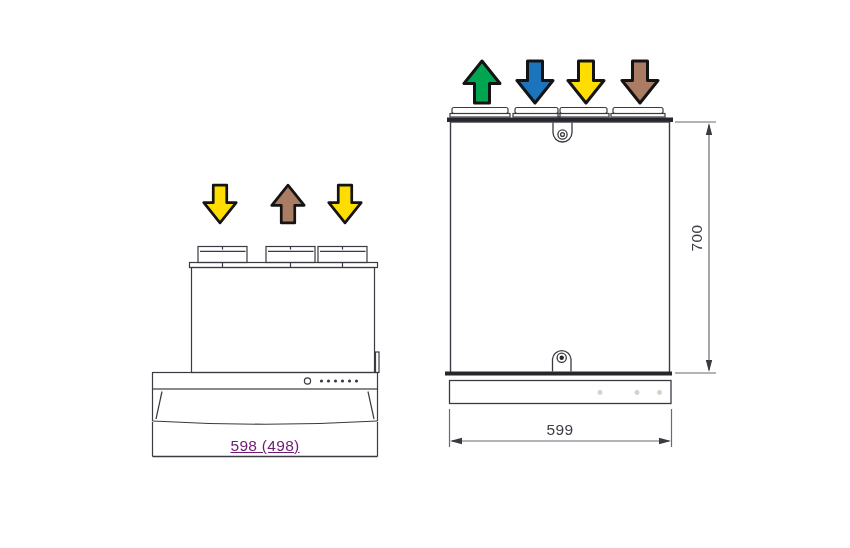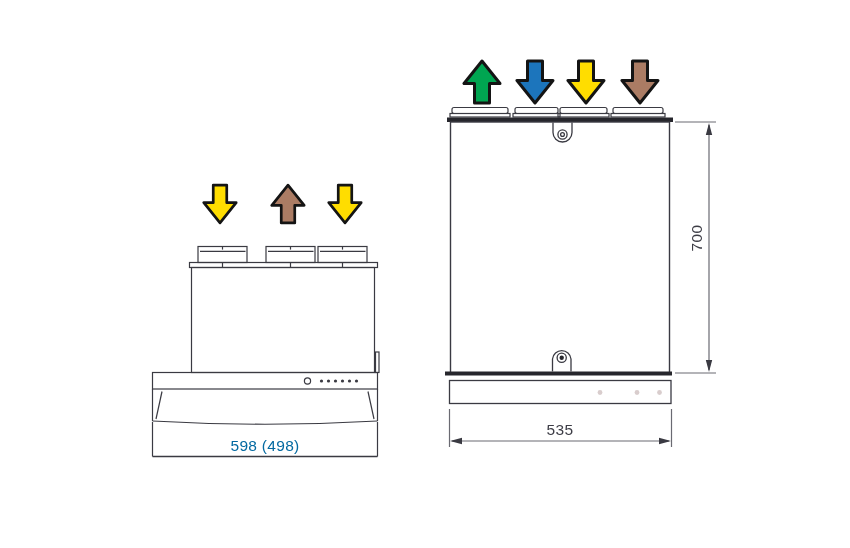--- a/index.html
+++ b/index.html
@@ -6,21 +6,21 @@
   .canvas{
     position:relative;width:850px;height:548px;background:#ffffff;
     font-family:"Liberation Sans",sans-serif;overflow:hidden;
   }
   .lineart{position:absolute;left:0;top:0;}
   .arrow{position:absolute;}
   .dim-label{
     position:absolute;font-size:15.5px;line-height:18px;text-align:center;
     letter-spacing:.3px;white-space:nowrap;
   }
-  .dim-blue{color:#0369a1;}
+  .dim-blue{color:#701a75;text-decoration:underline;}
   .dim-dark{color:#3d3d46;}
   .dim-vert{transform:rotate(-90deg);transform-origin:center center;}
 </style>
 </head>
 <body>
 
 <div class="canvas">
 
   <svg class="lineart" width="850" height="548" viewBox="0 0 850 548" fill="none" stroke="#3a3a42" stroke-width="1.2">
 
@@ -144,17 +144,17 @@
   </svg>
   <svg class="arrow" style="left:566px;top:59px" width="40" height="46" viewBox="0 0 40 46">
     <polygon points="12.5,2 27.5,2 27.5,21.5 38,21.5 20,44 2,21.5 12.5,21.5" stroke="#141414" stroke-width="3" stroke-linejoin="round" fill="#ffdd00"></polygon>
   </svg>
   <svg class="arrow" style="left:620px;top:59px" width="40" height="46" viewBox="0 0 40 46">
     <polygon points="12.5,2 27.5,2 27.5,21.5 38,21.5 20,44 2,21.5 12.5,21.5" stroke="#141414" stroke-width="3" stroke-linejoin="round" fill="#ab7c64"></polygon>
   </svg>
 
   <div class="dim-label dim-blue" style="left:190px;top:437px;width:150px">598 (498)</div>
 
-  <div class="dim-label dim-dark" style="left:520px;top:421px;width:80px">535</div>
+  <div class="dim-label dim-dark" style="left:520px;top:421px;width:80px">599</div>
 
   <div class="dim-label dim-dark dim-vert" style="left:673px;top:229px;width:48px">700</div>
 
 </div>
 
 </body></html>

